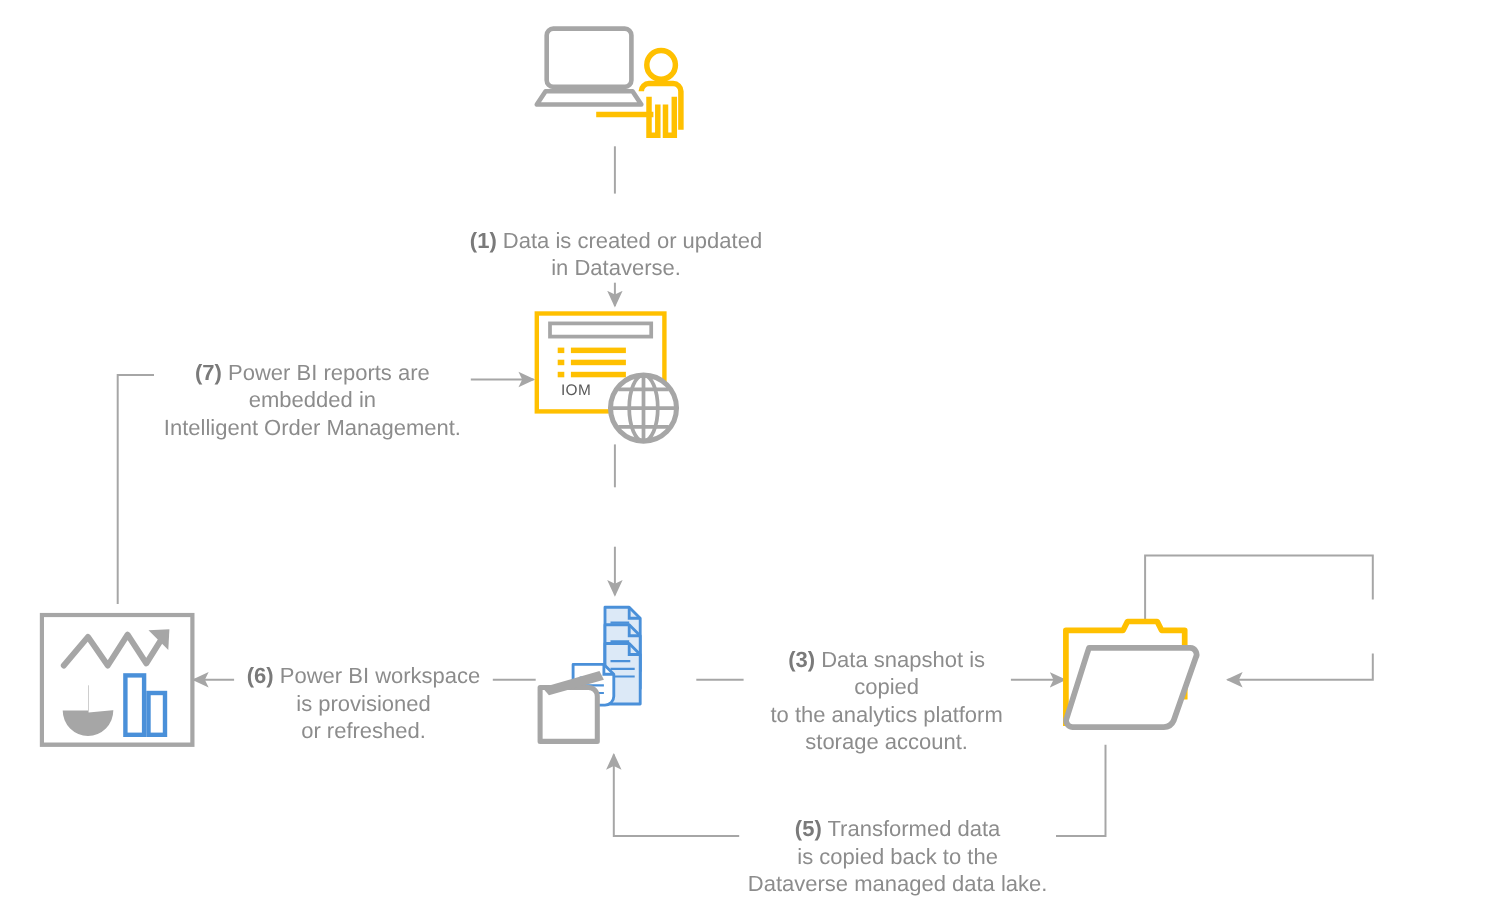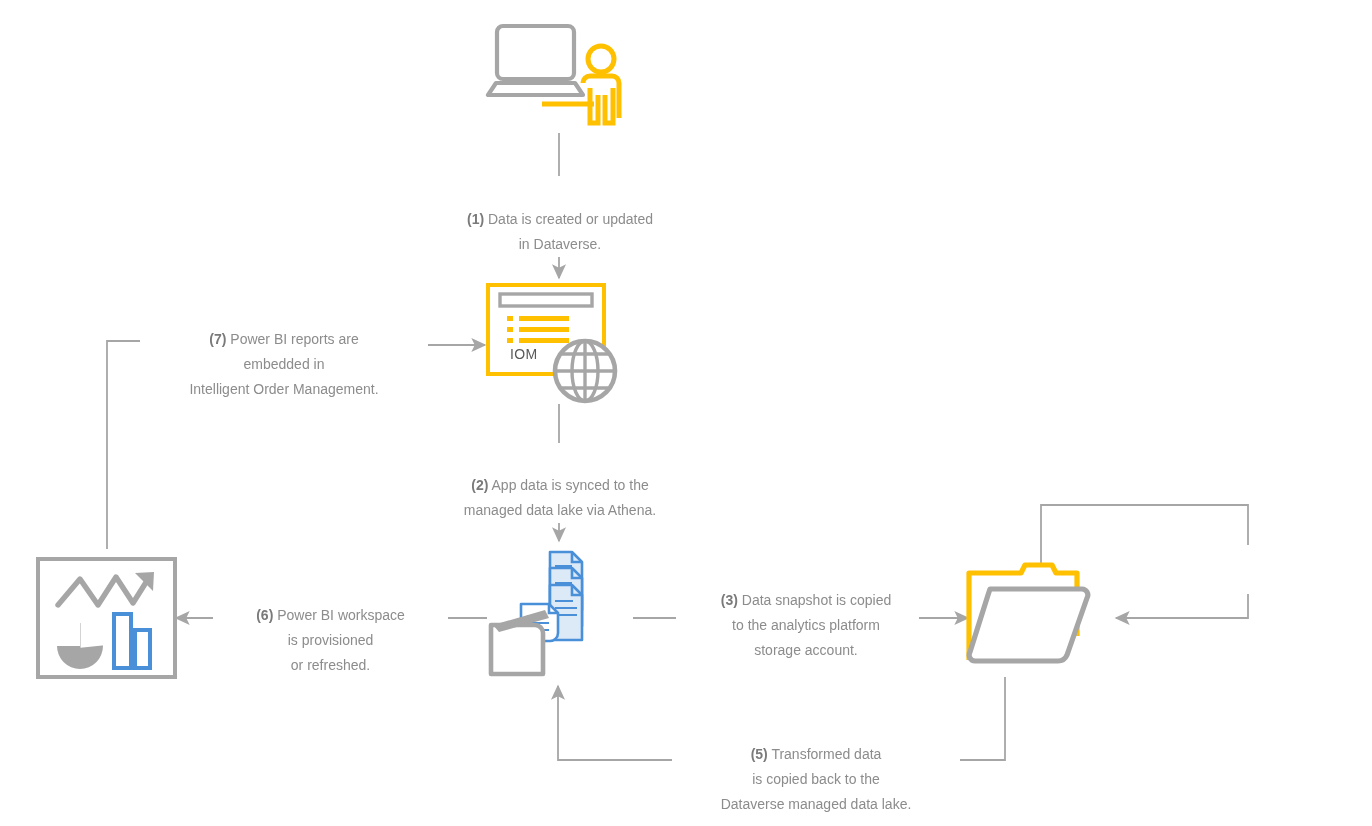--- a/index.html
+++ b/index.html
@@ -25,21 +25,21 @@
     width: 1372px;
     height: 826px;
     pointer-events: none;
   }
   .icon-box {
     position: absolute;
   }
   .label {
     position: absolute;
     color: #8c8c8c;
-    font-size: 14px;
+    font-size: 20px;
     line-height: 25px;
     text-align: center;
     background: #ffffff;
     white-space: pre-line;
   }
   .label .step {
     font-weight: bold;
     color: #7a7a7a;
   }
   .iom-text {
@@ -128,24 +128,20 @@
     </svg>
     <span class="iom-text" style="left:25px; top:68px;">IOM</span>
   </div>
 
   <div class="label" style="left:140px; top:302px; width:288px;">
     <span class="step">(7)</span><span> Power BI reports are
 embedded in
 Intelligent Order Management.</span>
   </div>
 
-  <div class="label" style="left:405px; top:448px; width:310px;">
-    <span class="step">(2)</span><span> App data is synced to the
-managed data lake via Athena.</span>
-  </div>
 
   <div class="icon-box" style="left:36px; top:557px; width:141px; height:122px;">
     <svg width="141" height="122" viewBox="0 0 141 122">
       <rect x="2" y="2" width="137" height="118" fill="#ffffff" stroke="#a6a6a6" stroke-width="4"></rect>
 
       <polyline points="22,48 44,22 62,48 80,20 97,46 114,19" fill="none" stroke="#a6a6a6" stroke-width="5.4" stroke-linejoin="round" stroke-linecap="round"></polyline>
       <path d="M99,16 L118,15 L117,34 Z" fill="#a6a6a6"></path>
 
       <path d="M44,89 m-23,0 a23,23 0 1,0 23,-23 L44,89 Z" fill="#a6a6a6"></path>
       <path d="M46,66 A23,23 0 0,1 67,87 L46,89 Z" fill="#ffffff"></path>

